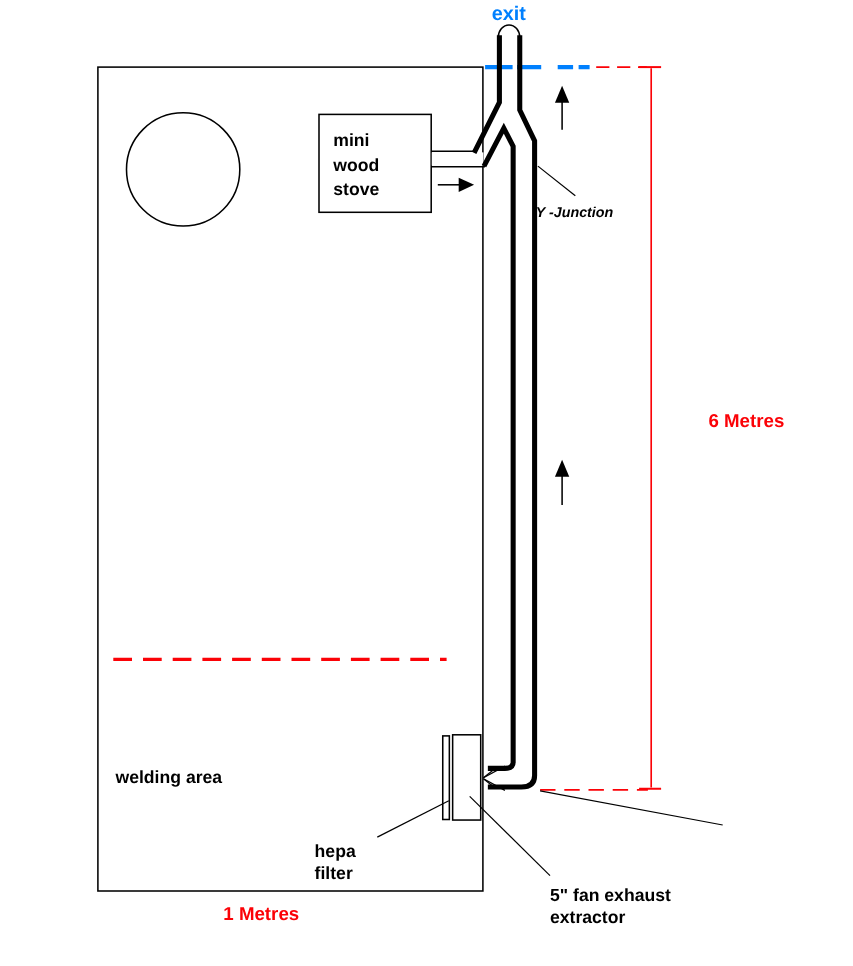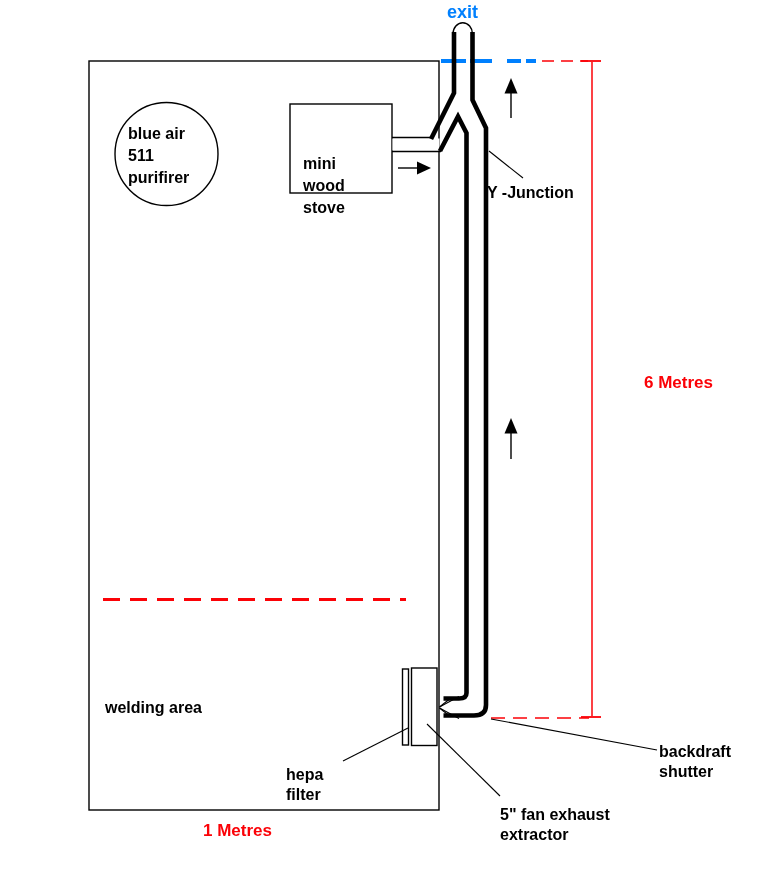--- a/index.html
+++ b/index.html
@@ -79,37 +79,32 @@
     </g>
 
     <path d="M489,151 L523,178" class="ink-hair"></path>
     <path d="M343,761 L408,728" class="ink-hair"></path>
     <path d="M427,724 L500,796" class="ink-hair"></path>
     <path d="M491,719 L657,750" class="ink-hair"></path>
   </svg>
 
   <div class="lbl blue-text" style="left:447px;top:1px;font-size:18px;">exit</div>
 
-  <div class="lbl" style="left:128px;top:123px;">blue air
-511
-purifirer</div>
 
-  <div class="lbl" style="left:303px;top:118px;margin-top:35px;">mini
+  <div class="lbl" style="left:303px;top:118px;">mini
 wood
 stove</div>
 
-  <div class="lbl" style="left:487px;top:182px;font-size:16px;">Y -Junction</div>
+  <div class="lbl" style="left:487px;top:182px;font-size:13px;font-style:italic;">Y -Junction</div>
 
   <div class="lbl red-text" style="left:600px;top:372px;margin-left:44px;">6 Metres</div>
 
   <div class="lbl" style="left:105px;top:697px;">welding area</div>
 
   <div class="lbl tight" style="left:286px;top:765px;">hepa
 filter</div>
 
   <div class="lbl red-text" style="left:203px;top:820px;">1 Metres</div>
 
   <div class="lbl tight" style="left:500px;top:805px;">5" fan exhaust
 extractor</div>
 
-  <div class="lbl tight" style="left:659px;top:742px;">backdraft
-shutter</div>
 </div>
 
 </body></html>

